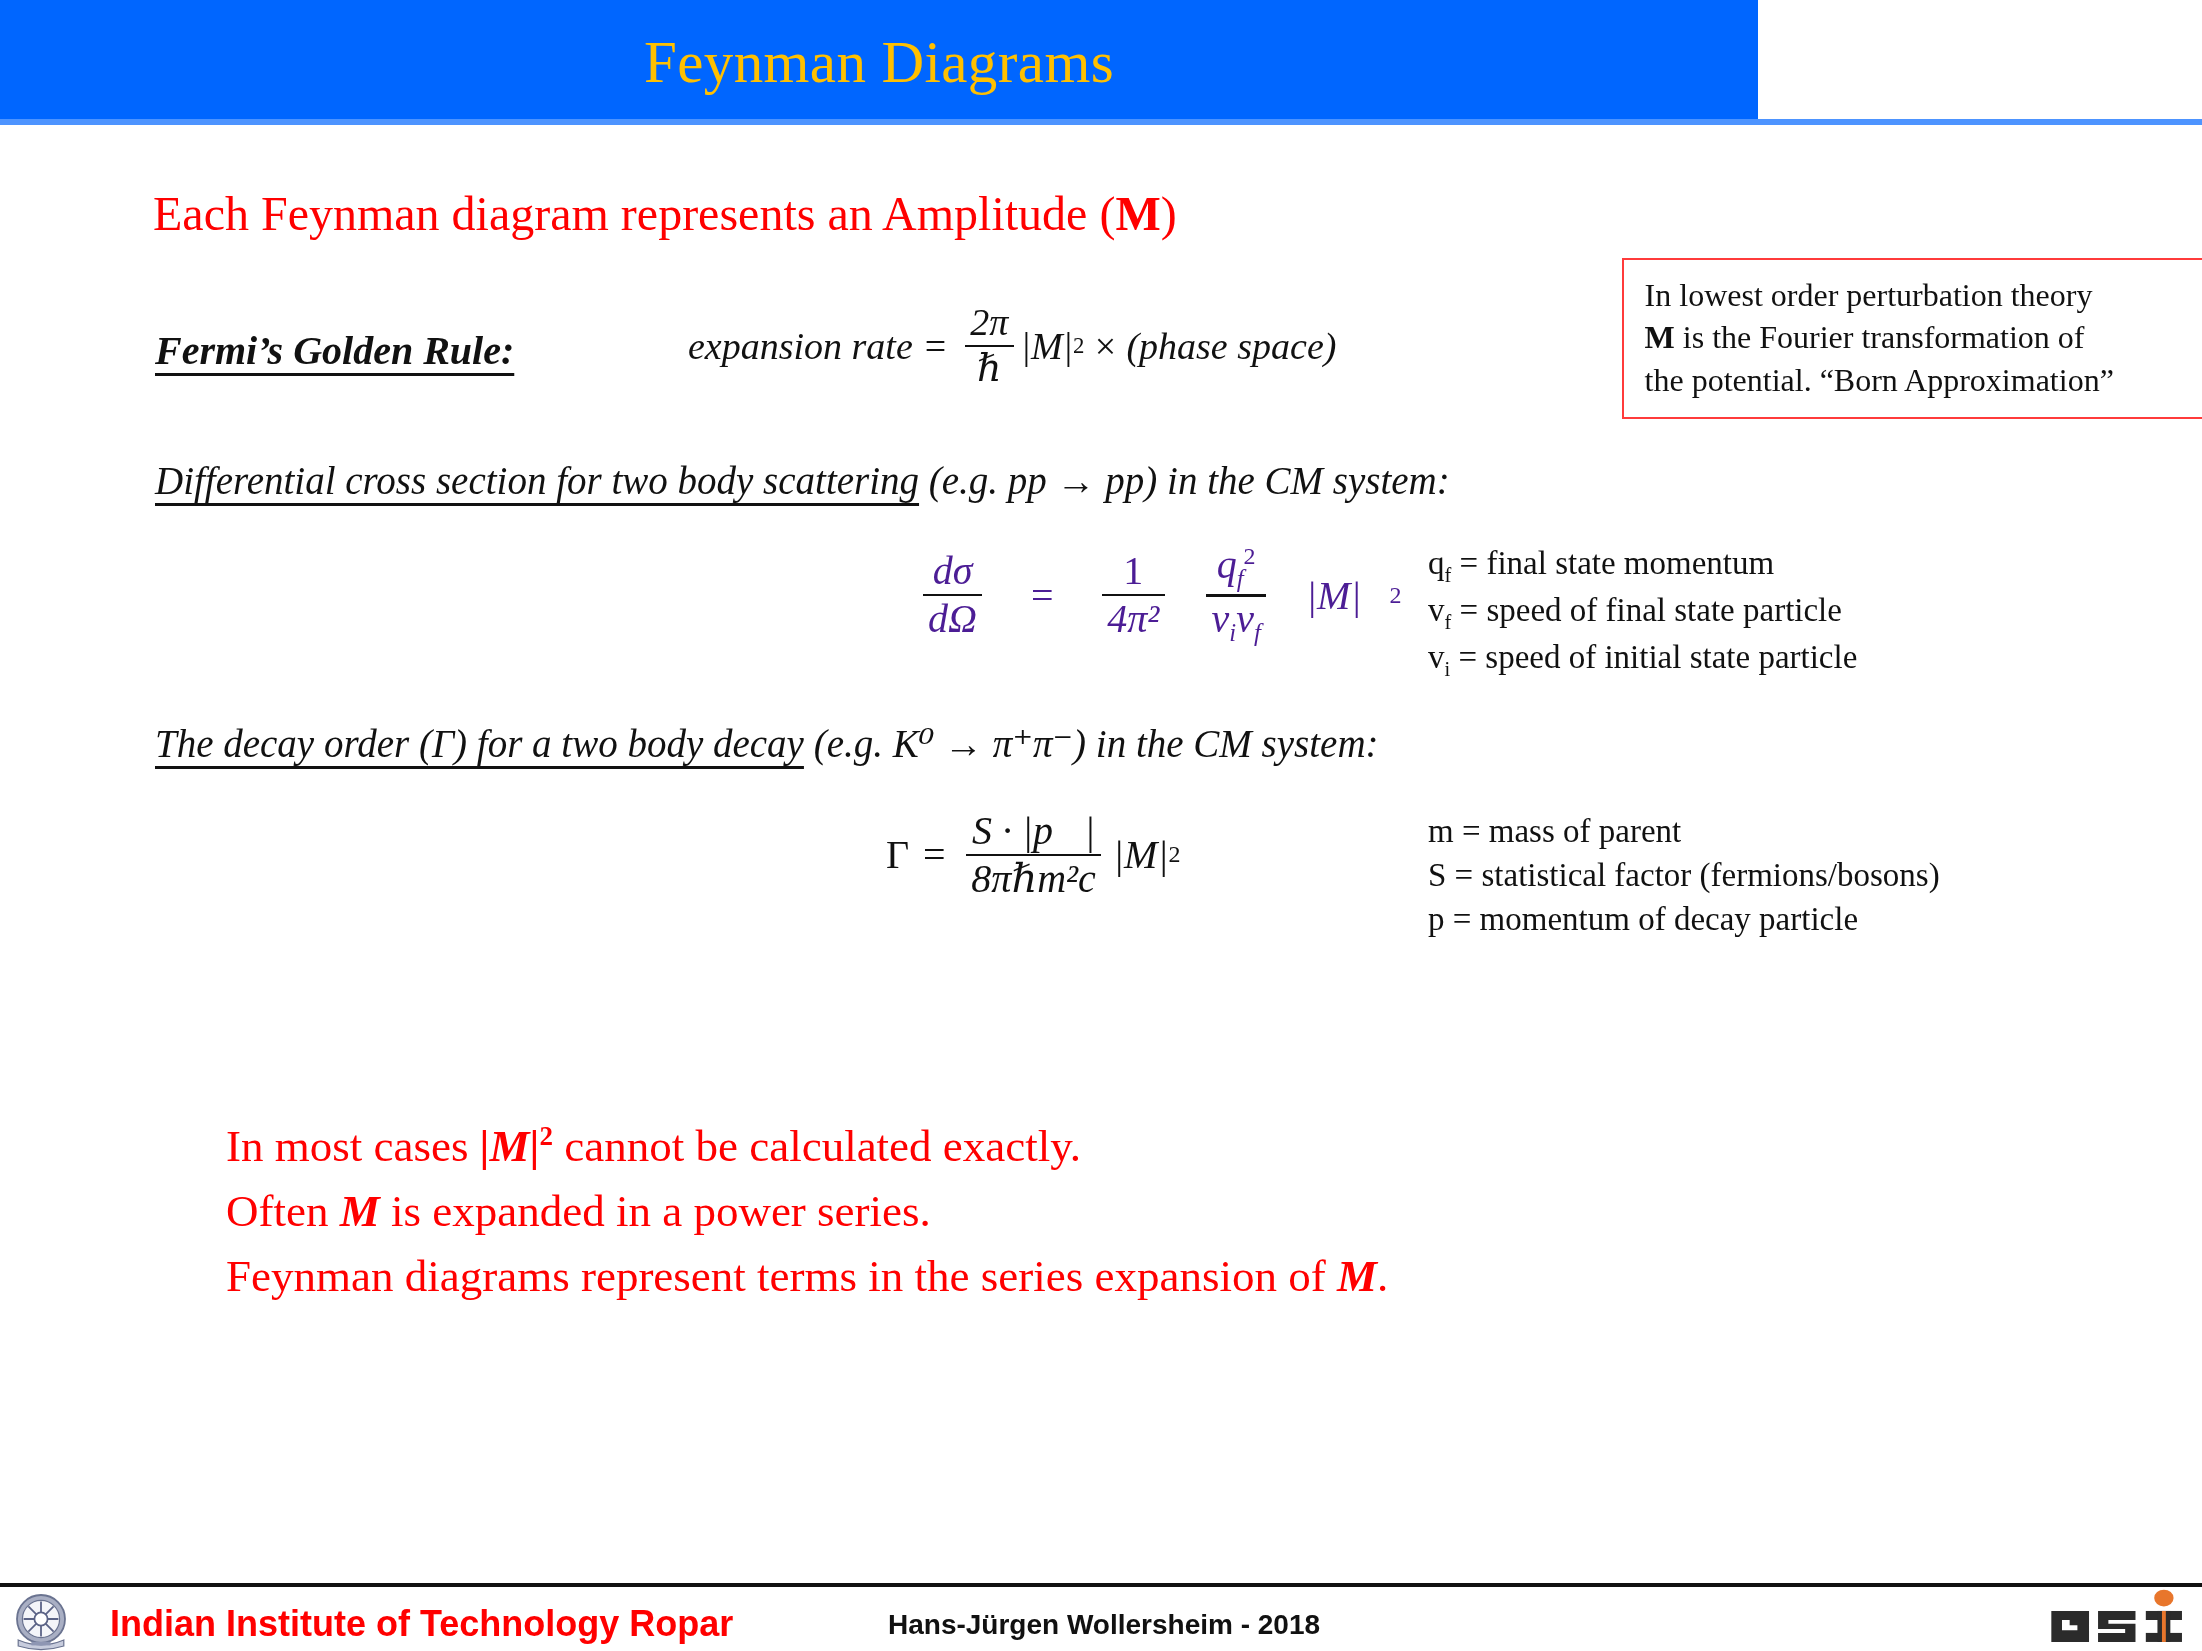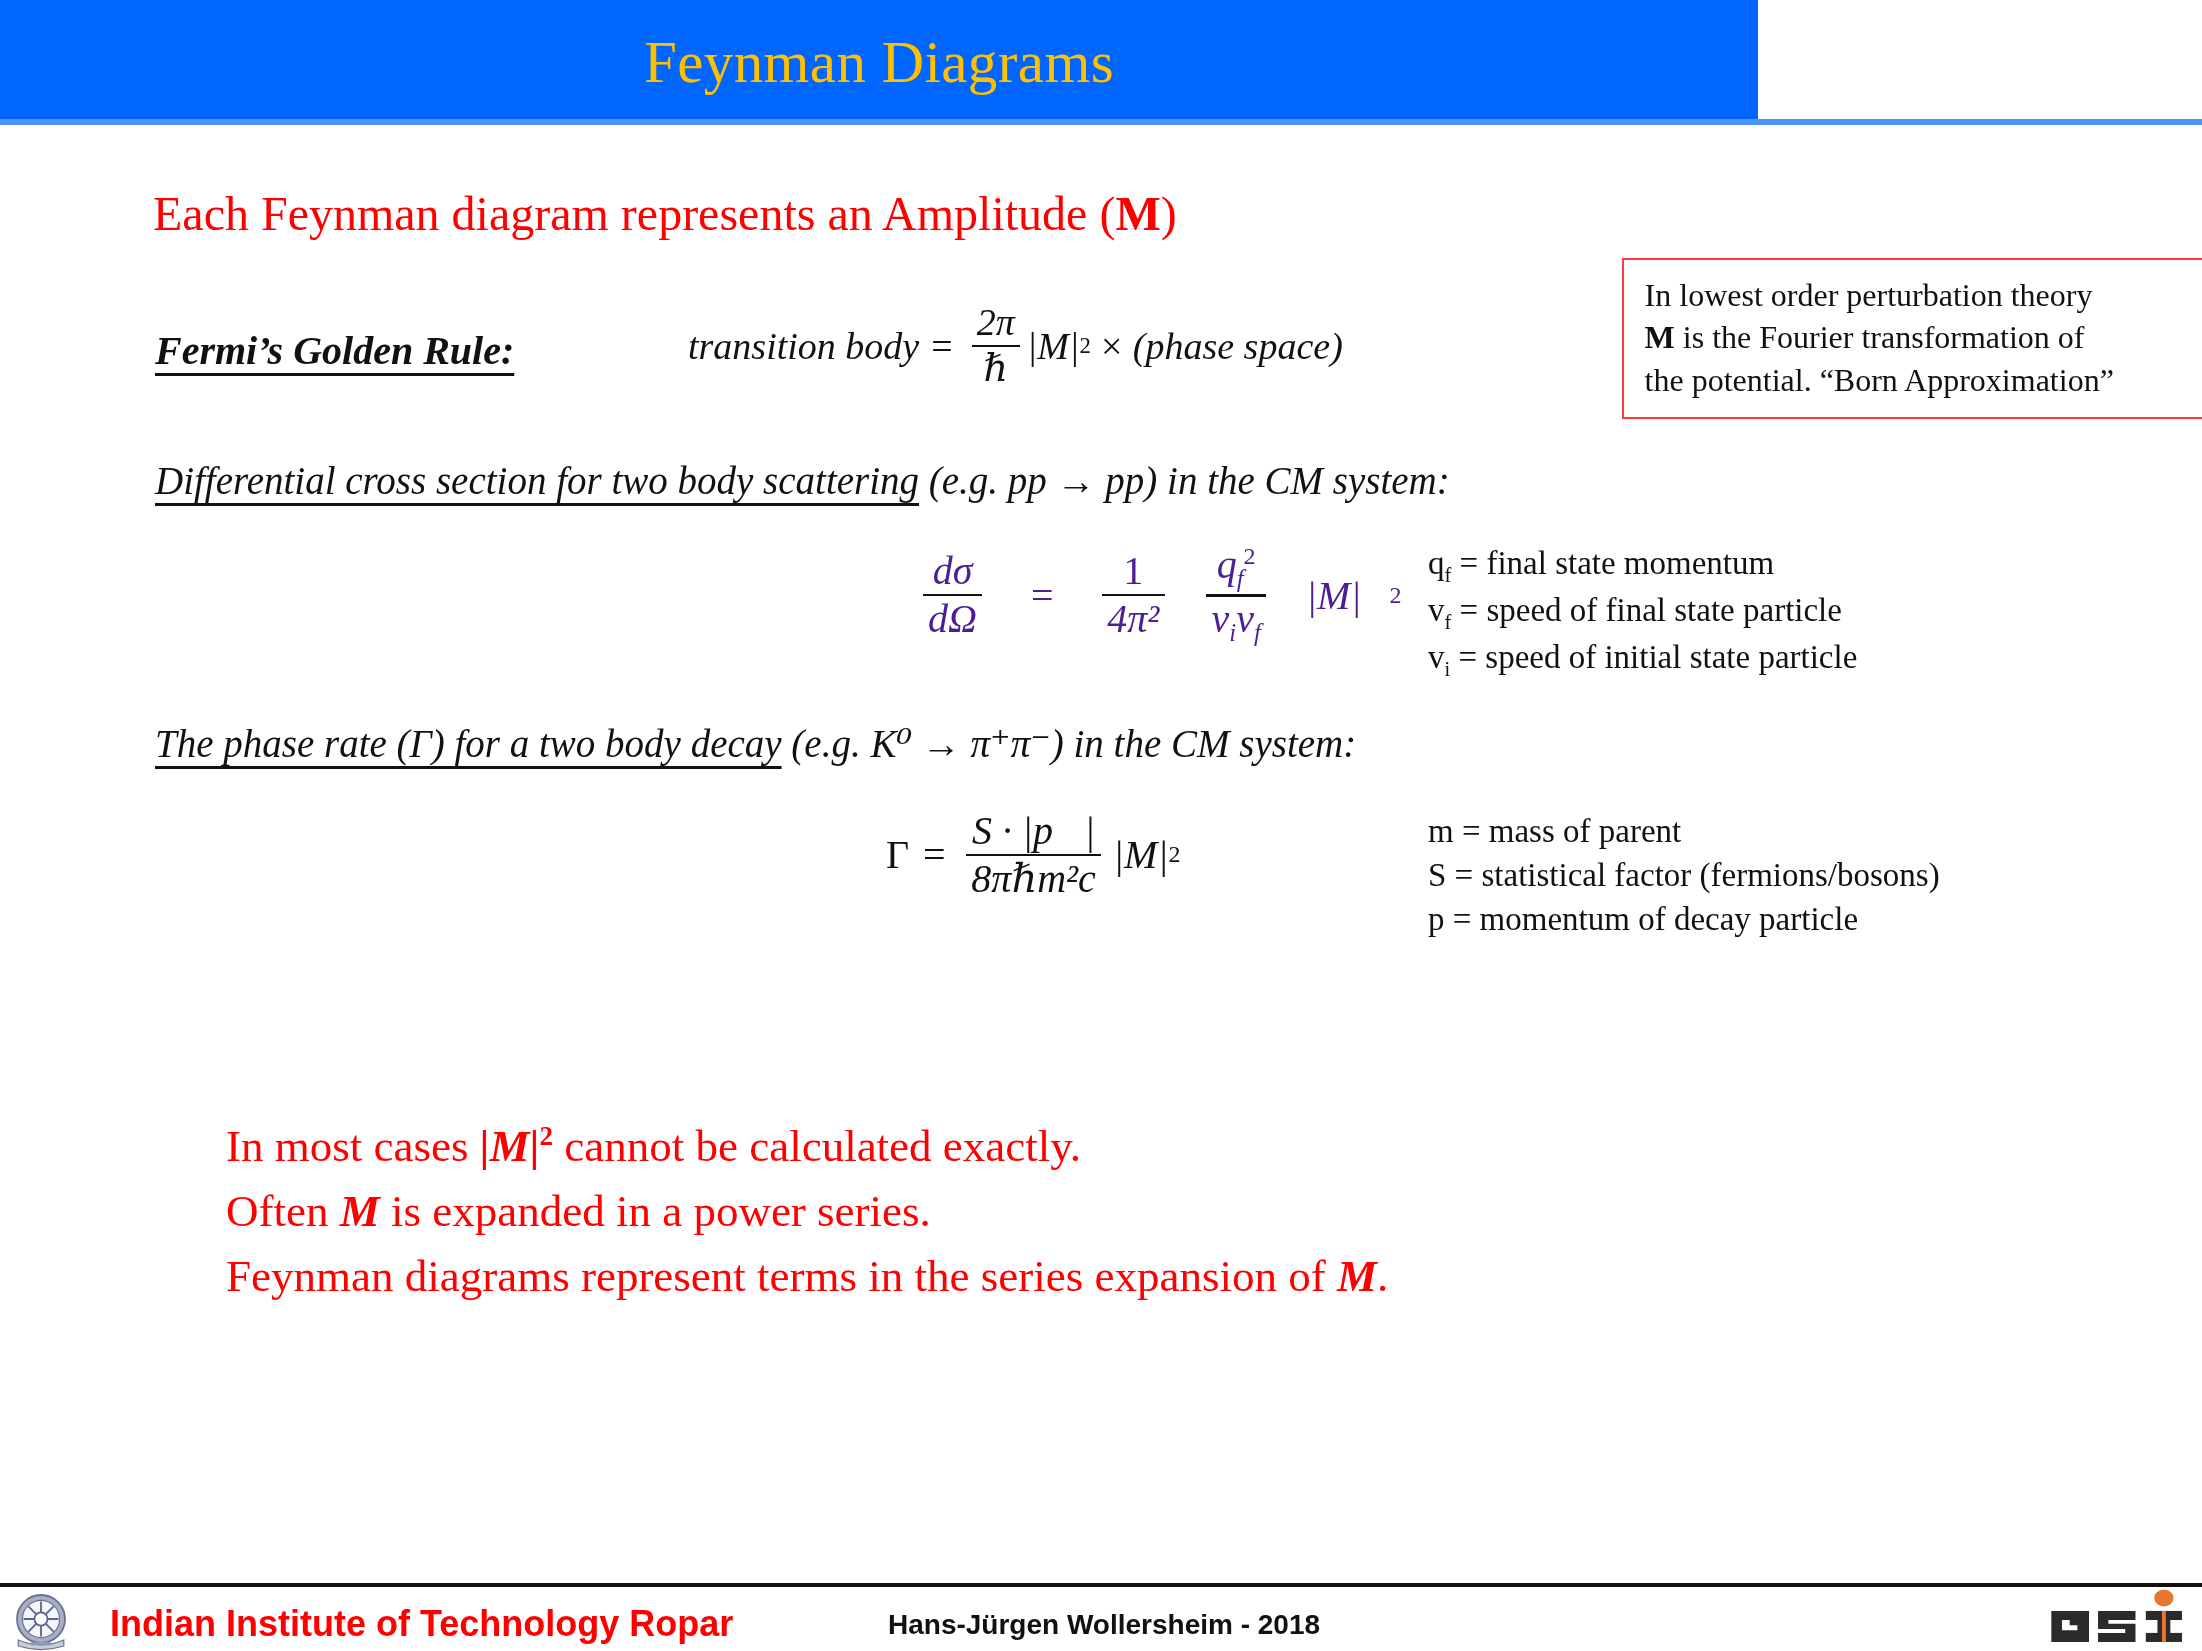--- a/index.html
+++ b/index.html
@@ -235,21 +235,21 @@
 <div id="title-banner">
   <span id="slide-title">Feynman Diagrams</span>
 </div>
 <div id="title-banner-accent"></div>
 
 <div class="abs" id="heading-amplitude"><span>Each Feynman diagram represents an Amplitude (</span><b>M</b><span>)</span></div>
 
 <div class="abs" id="fermi-label">Fermi’s Golden Rule:</div>
 
 <div class="abs" id="fermi-formula">
-  <span>transition body</span>
+  <span>expansion rate</span>
   <span style="padding:0 12px" class="upright">=</span>
   <span class="frac">
     <span class="num">2π</span>
     <span class="bar"></span>
     <span class="den">ℏ</span>
   </span>
   <span>|M|</span>
     <sup class="sq">2</sup>
   <span style="padding:0 10.3px" class="upright">×</span>
   <span>(phase space)</span>
@@ -283,21 +283,21 @@
   <span style="margin-left:5.2px">|M|</span>
     <sup class="sq">2</sup>
 </div>
 
 <div class="abs" id="xsec-legend">
   <div><span>q</span><sub class="sb">f</sub><span> = final state momentum</span></div>
   <div><span>v</span><sub class="sb">f</sub><span> = speed of final state particle</span></div>
   <div><span>v</span><sub class="sb">i</sub><span> = speed of initial state particle</span></div>
 </div>
 
-<div class="abs" id="decay-heading"><span class="und">The phase rate (Γ) for a two body decay</span><span> (e.g. K⁰ → π⁺π⁻) in the CM system:</span></div>
+<div class="abs" id="decay-heading"><span class="und">The decay order (Γ) for a two body decay</span><span> (e.g. K⁰ → π⁺π⁻) in the CM system:</span></div>
 
 <div class="abs" id="decay-formula">
   <span class="upright">Γ</span>
   <span style="padding:0 13.8px" class="upright">=</span>
   <span class="frac">
     <span class="num">S · |p⃗|</span>
     <span class="bar"></span>
     <span class="den">8πℏm²c</span>
   </span>
   <span style="margin-left:5.2px">|M|</span>

